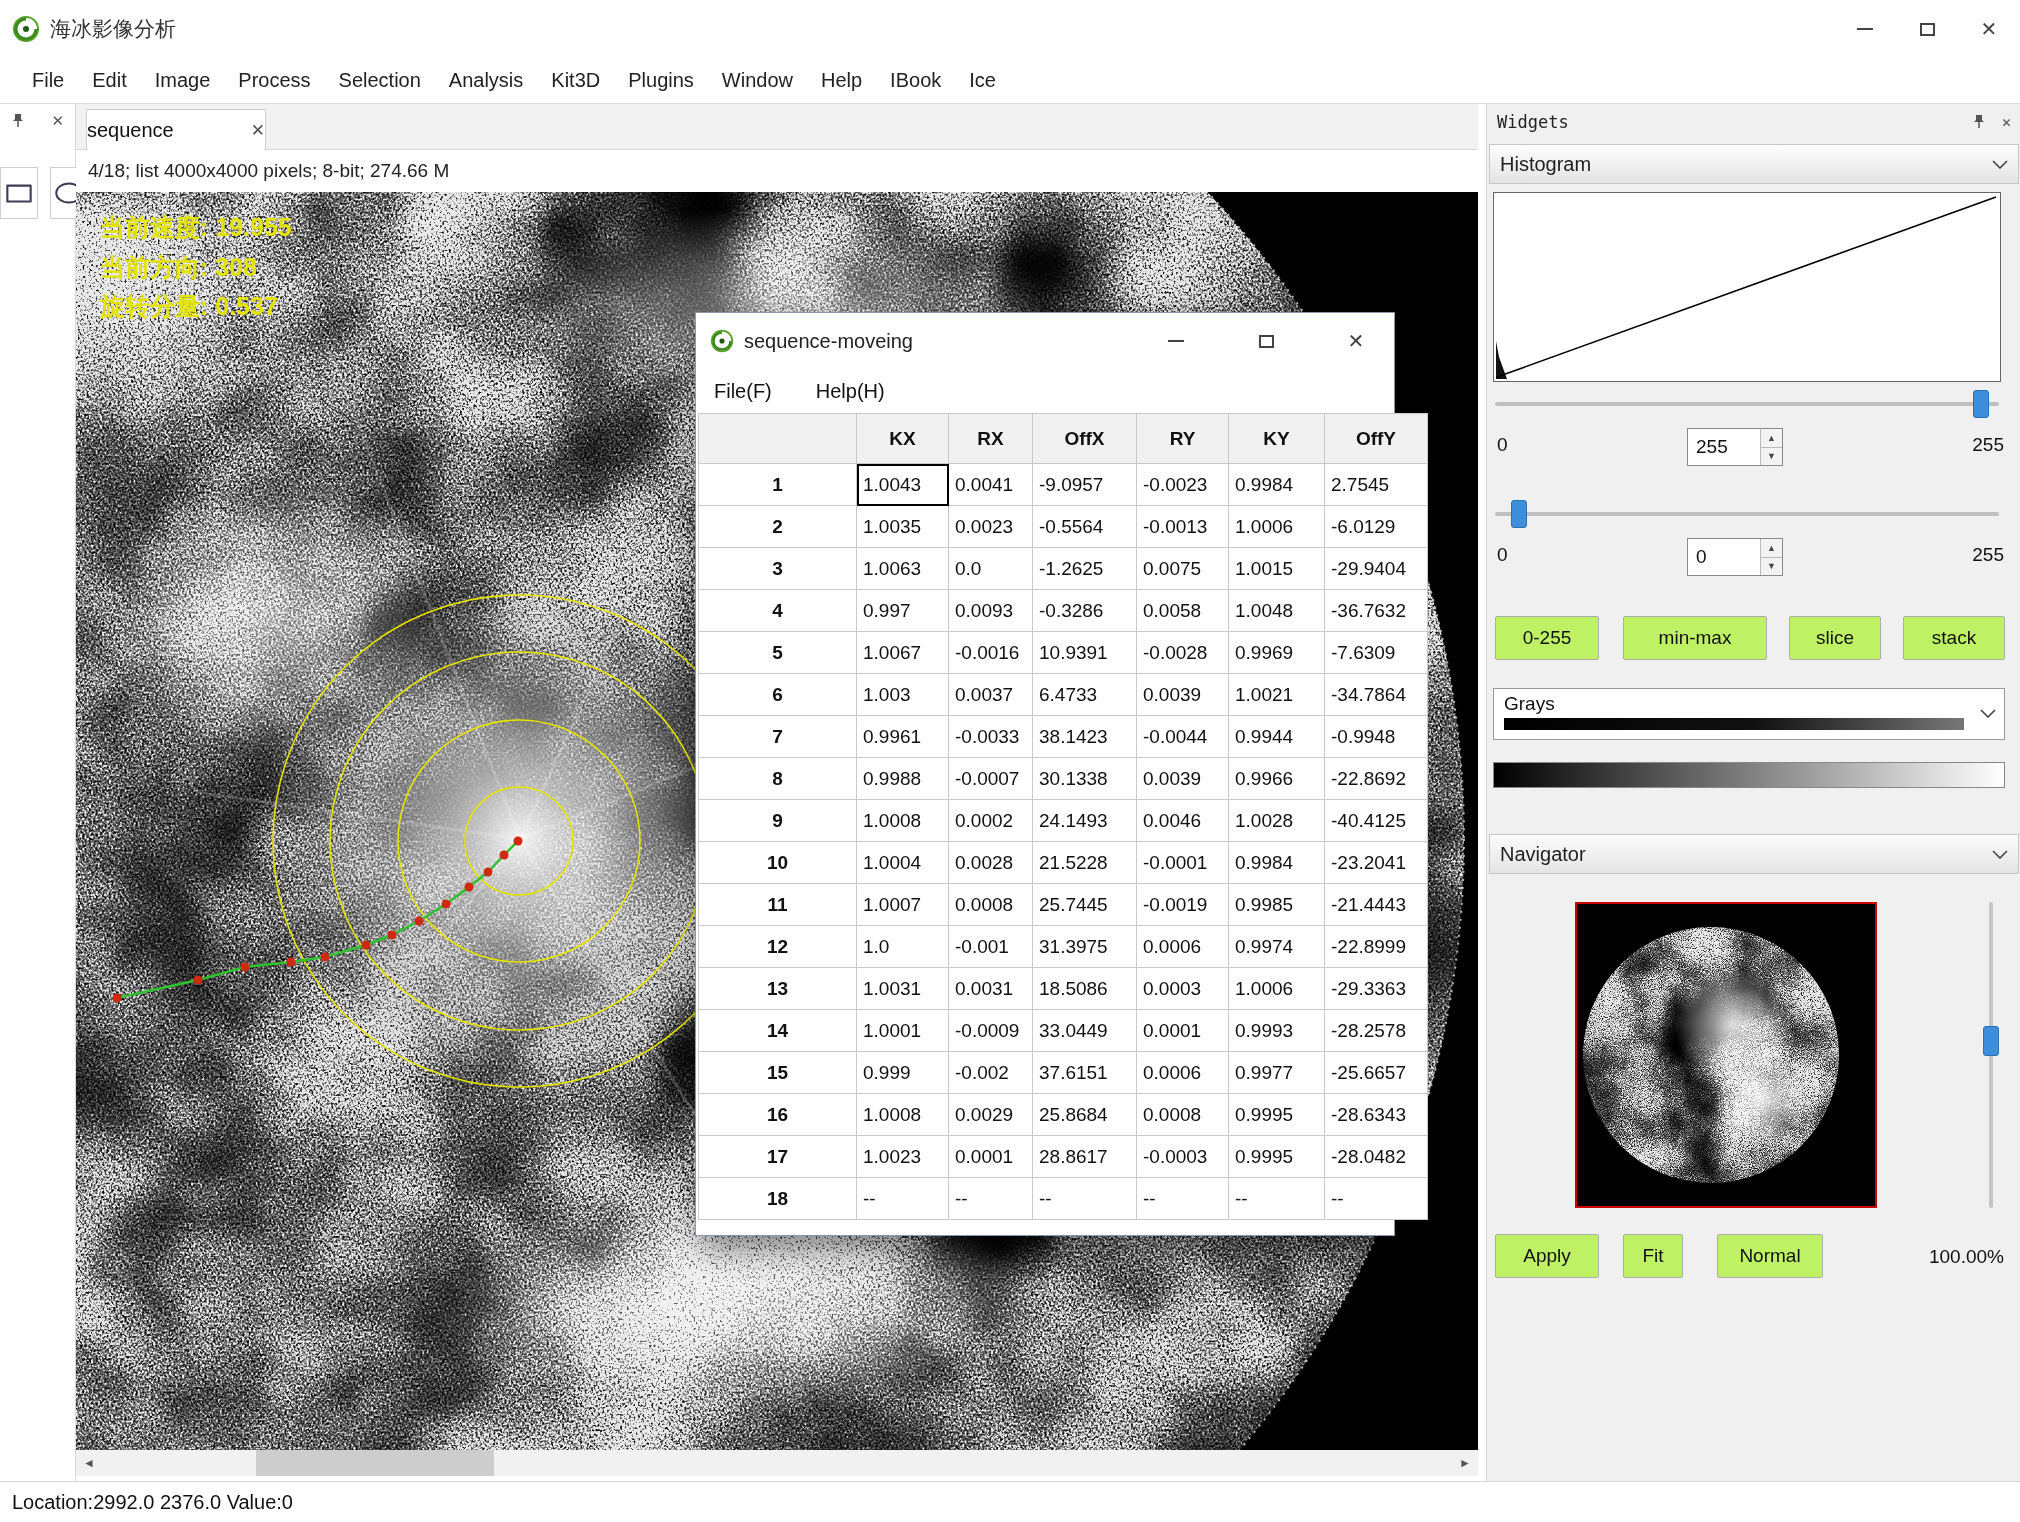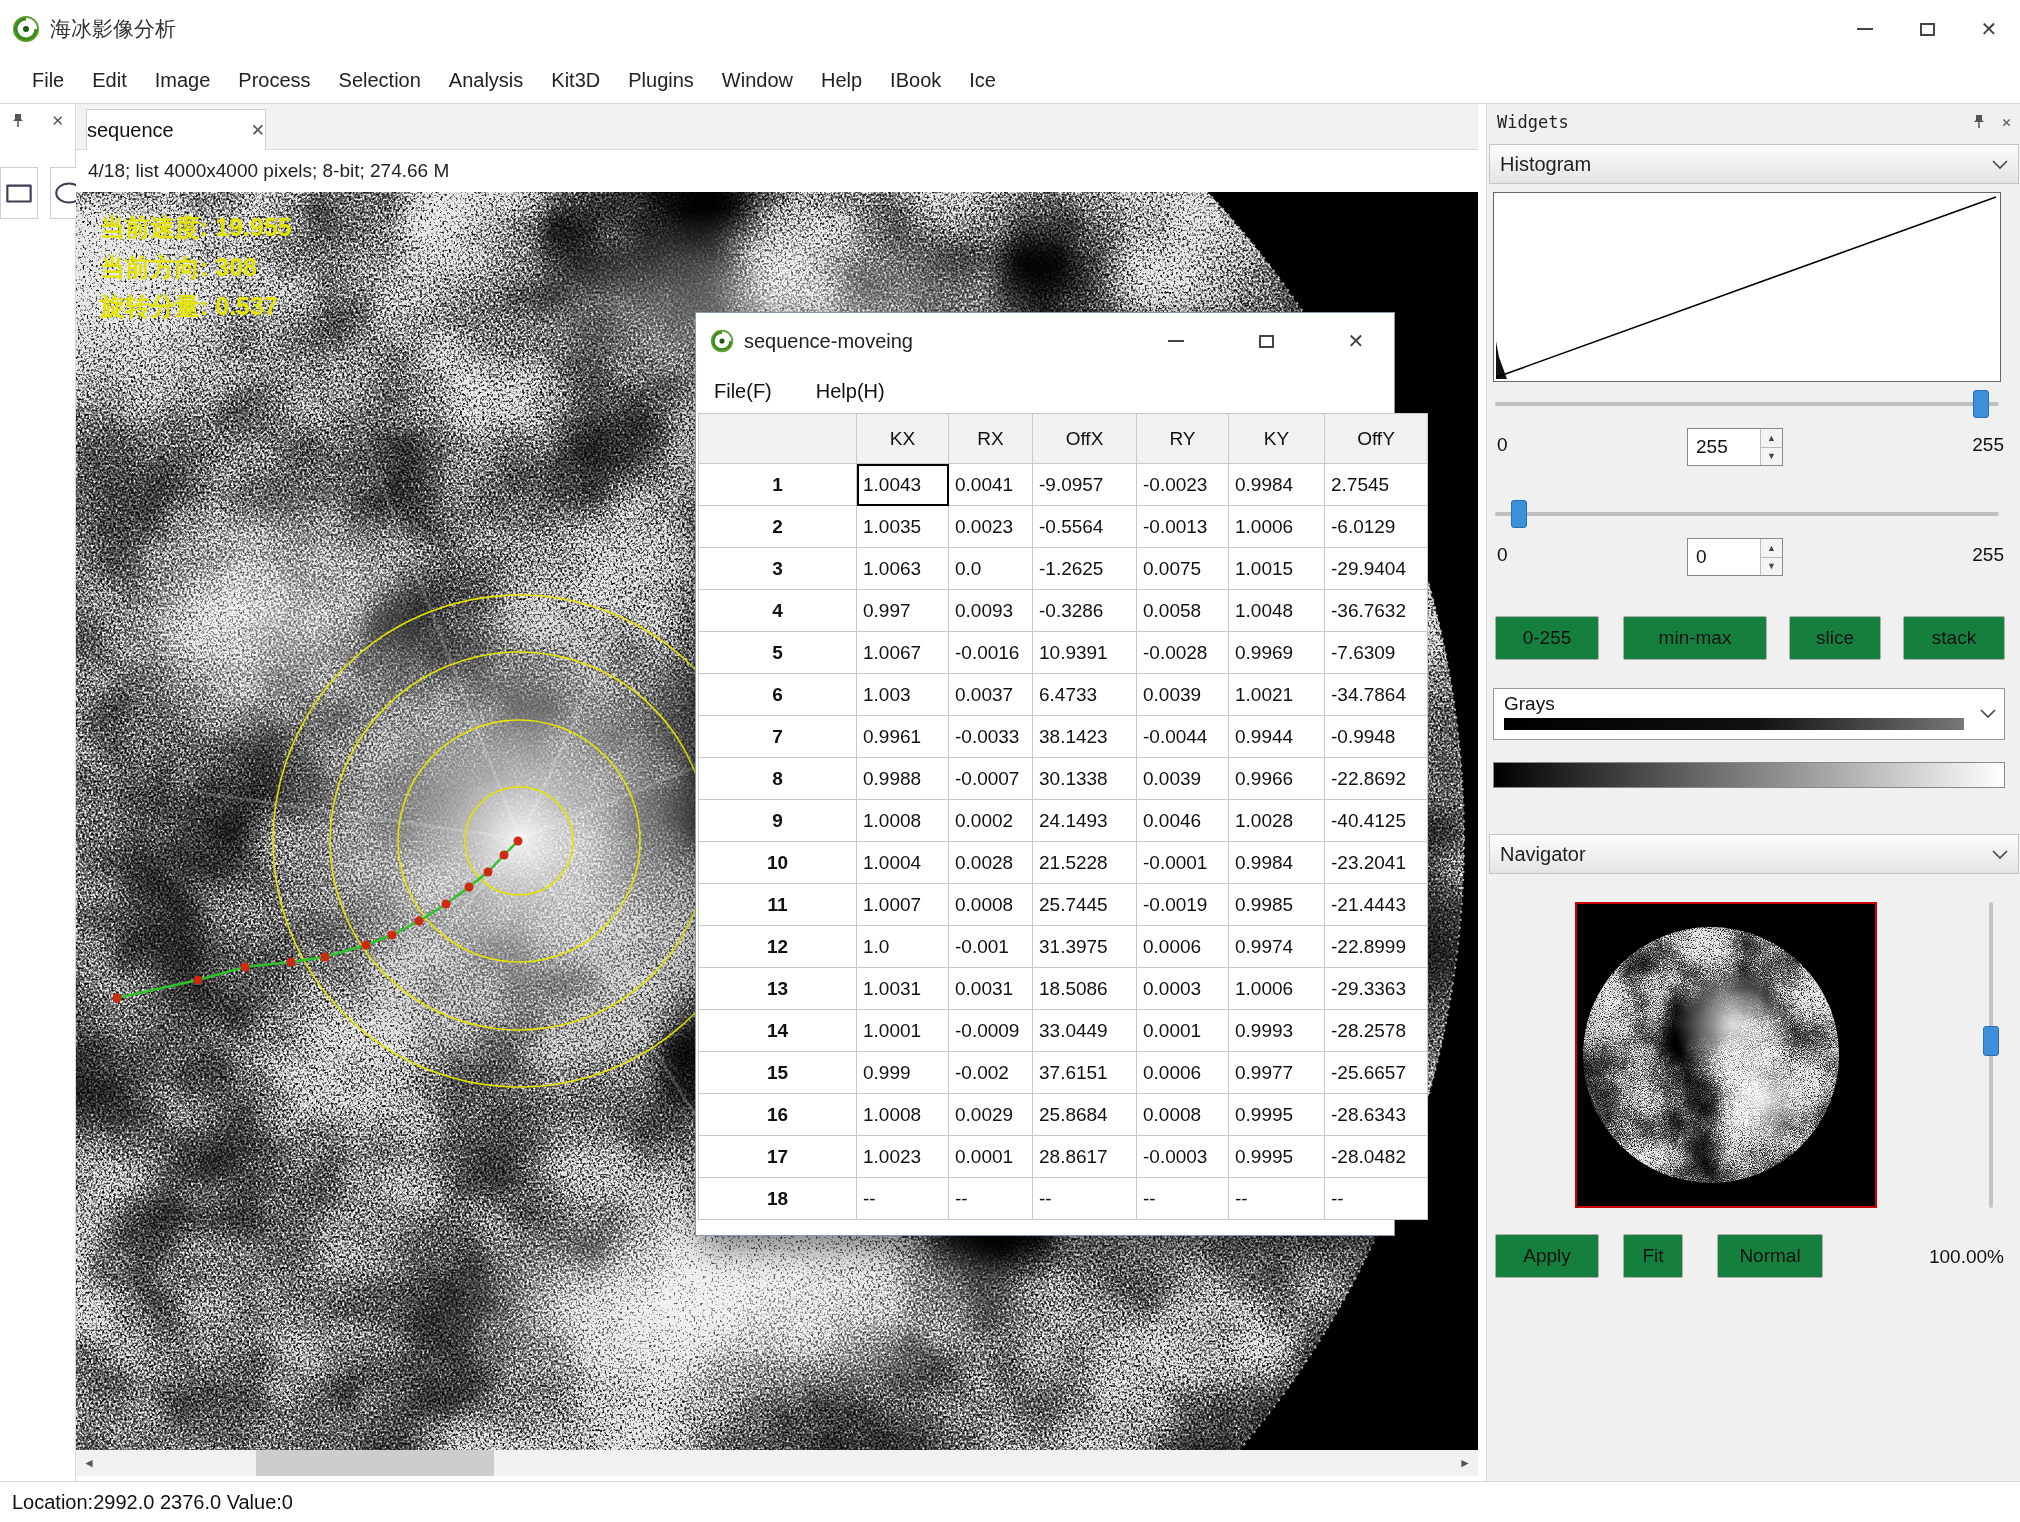--- a/index.html
+++ b/index.html
@@ -46,42 +46,42 @@
 .secheader svg{margin-left:auto}
 #histplot{position:absolute;left:6px;top:88px;width:508px;height:190px;background:#fff;border:1px solid #666}
 .htrack{position:absolute;height:4px;background:#bfbfbf;border-radius:2px}
 .hthumb{position:absolute;width:16px;height:28px;background:#3d8edb;border:1px solid #2a6fb0;border-radius:3px}
 .wlabel{position:absolute;font-size:19px;color:#111}
 .spin{position:absolute;width:96px;height:38px;background:#fff;border:1px solid #8a8a8a;display:flex}
 .spin .val{flex:1;font-size:19px;display:flex;align-items:center;padding-left:8px}
 .spin .arrows{width:22px;border-left:1px solid #bbb;display:flex;flex-direction:column}
 .spin .arrows span{flex:1;display:flex;align-items:center;justify-content:center;font-size:9px;color:#444;background:#f3f3f3}
 .spin .arrows span+span{border-top:1px solid #bbb}
-.wbtn{position:absolute;height:44px;background:#15803d;border:1px solid #adadad;font-size:19px;color:#111;display:flex;align-items:center;justify-content:center;border-radius:2px}
+.wbtn{position:absolute;height:44px;background:#bef264;border:1px solid #adadad;font-size:19px;color:#111;display:flex;align-items:center;justify-content:center;border-radius:2px}
 #graysbox{position:absolute;left:6px;top:584px;width:512px;height:52px;background:#fff;border:1px solid #999;padding:4px 30px 6px 10px}
 #graysbox .gname{font-size:19px;color:#111}
 #graysbox .gstrip{margin-top:3px;height:12px;width:460px;background:linear-gradient(to right,#000 0%,#111 55%,#777 100%)}
 #graysbox .gchev{position:absolute;right:8px;top:20px}
 #lutramp{position:absolute;left:6px;top:658px;width:512px;height:26px;border:1px solid #888;background:linear-gradient(to right,#000,#fff)}
 #navthumb{position:absolute;left:88px;top:798px;width:302px;height:306px;background:#000;border:2px solid #c00}
 #navthumb svg{display:block;width:298px;height:302px}
 .vtrack{position:absolute;left:502px;top:798px;width:4px;height:306px;background:#c4c4c4;border-radius:2px}
 .vthumb{position:absolute;left:496px;top:922px;width:16px;height:30px;background:#3d8edb;border:1px solid #2a6fb0;border-radius:3px}
 
 #mwin{position:absolute;left:695px;top:312px;width:700px;height:924px;background:#fff;border:1px solid #8899aa;box-shadow:6px 12px 30px rgba(0,0,0,.45);z-index:40}
 #mwin .mtitle{height:56px;display:flex;align-items:center;padding-left:14px}
 #mwin .mtitle .mlogo{width:24px;height:24px}
 #mwin .mtitle .title{font-size:20px;color:#222;margin-left:10px}
 #mwin .mwc{display:flex;margin-left:auto;padding-right:16px}
 #mwin .mwc .wc{width:44px;height:44px;margin-left:46px}
 #mwin .mmenu{height:44px;display:flex;align-items:center;padding-left:18px;gap:44px;font-size:20px;color:#111}
 #mtablewrap{position:absolute;left:2px;top:100px;width:736px;height:812px;overflow:hidden}
 table.mtable{border-collapse:collapse;table-layout:fixed;width:729px;font-size:19px}
 .mtable th,.mtable td{border:1px solid #c9c9c9;height:42px;padding:0 0 0 6px;text-align:left;background:#fff;white-space:nowrap;overflow:hidden;font-weight:normal}
-.mtable thead th{height:50px;background:#f1f1f1;font-weight:normal;text-align:center;padding:0}
+.mtable thead th{height:50px;background:#f1f1f1;font-weight:bold;text-align:center;padding:0}
 .mtable tbody th{font-weight:bold;text-align:center;padding:0}
 .mtable .focused{outline:2px solid #000;outline-offset:-2px}
 </style>
 </head>
 <body>
 
 <div id="titlebar">
   <svg class="logo" viewBox="0 0 28 28">
     <circle cx="14" cy="14" r="12" fill="#fff" stroke="#5aa02c" stroke-width="2"></circle>
     <path d="M14 4 a10 10 0 1 0 10 10" fill="none" stroke="#3c8a1e" stroke-width="3"></path>

